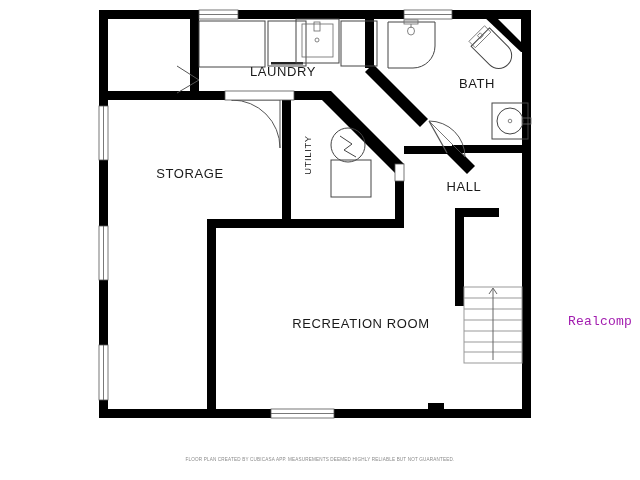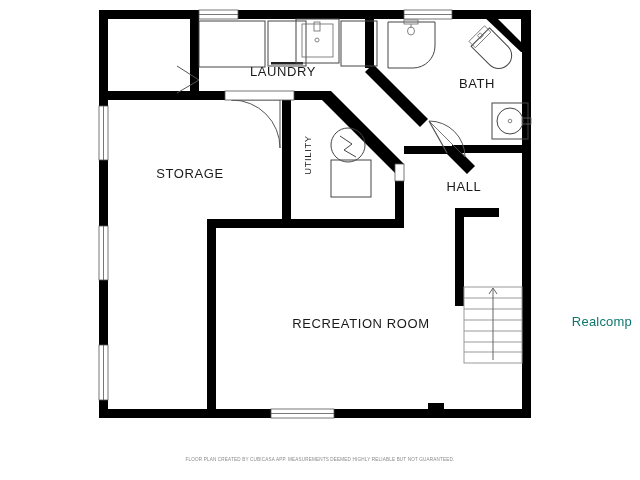--- a/index.html
+++ b/index.html
@@ -49,23 +49,23 @@
     font-family: "Liberation Sans", sans-serif;
     font-size: 4.6px;
     letter-spacing: 0.18px;
     color: #8a8a8a;
     white-space: nowrap;
   }
   .watermark {
     position: absolute;
     right: 8px;
     bottom: 7px;
-    font-family: Liberation Sans, sans-serif;
+    font-family: Liberation Mono, monospace;
     font-size: 13px;
-    color: #0f766e;
+    color: #a21caf;
     letter-spacing: 0.2px;
   }
   .wall { fill: #000000; }
   .fixture {
     fill: none;
     stroke: #444444;
     stroke-width: 1;
   }
   .fixture-thin {
     fill: none;

